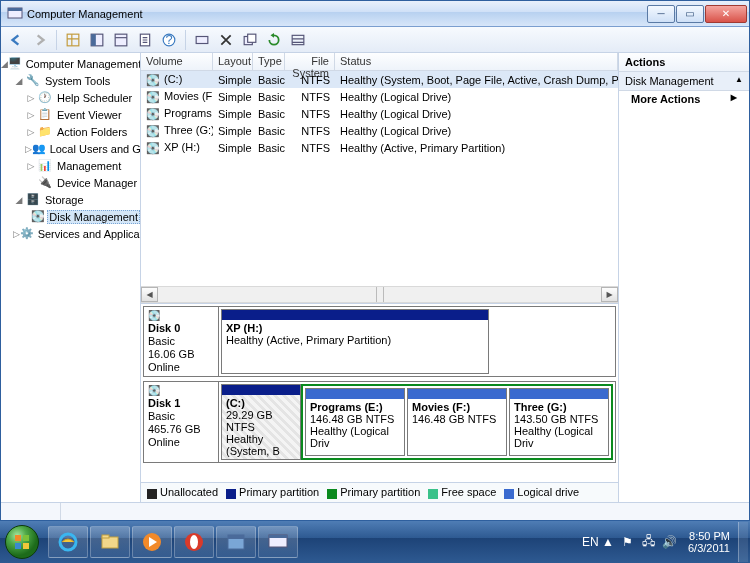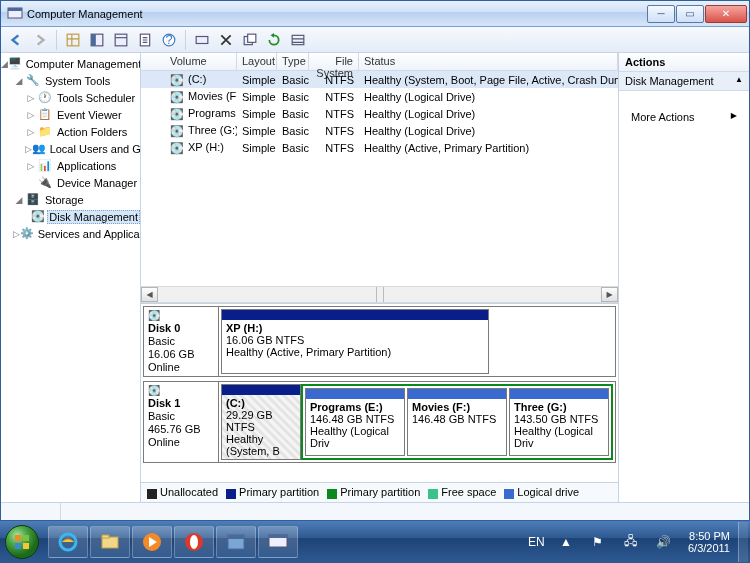--- a/index.html
+++ b/index.html
@@ -28,21 +28,21 @@
 .treeitem .tlabel { padding: 0 2px; }
 
 .center { flex:1; display:flex; flex-direction:column; border-right:1px solid #c6d3e6; min-width:0;}
 .vollist { border-bottom: 1px solid #c6d3e6; }
 .volhead { display:flex; background: linear-gradient(#fdfeff,#eef3fa); border-bottom:1px solid #d0d9e6; height:18px;}
 .volhead div { border-right:1px solid #d0d9e6; padding:2px 5px; color:#333; }
 .volrow { display:flex; height:17px; align-items:center; }
 .volrow.sel { background:#dce8f7; }
 .volrow div { padding:1px 5px; white-space:nowrap; overflow:hidden; }
 .volrow .vi { width:16px; height:12px; display:inline-block; vertical-align:middle; margin-right:2px;}
-.c-vol { width:72px;margin-left:24px; } .c-lay{width:40px;} .c-typ{width:32px;} .c-fs{width:50px;text-align:right;} .c-st{flex:1;}
+.c-vol { width:72px; } .c-lay{width:40px;} .c-typ{width:32px;} .c-fs{width:50px;text-align:right;} .c-st{flex:1;}
 
 .scroller { height:17px; background:#f0f0f0; border-top:1px solid #d9d9d9; border-bottom:1px solid #d9d9d9; display:flex; align-items:center;}
 .scroller .sbtn{width:17px;height:15px;background:linear-gradient(#fdfdfd,#e2e2e2);border:1px solid #b5b5b5;display:flex;align-items:center;justify-content:center;font-size:8px;color:#555;}
 .scroller .strack{flex:1;}
 .scroller .sgrip{width:8px;height:15px;margin:0 auto;border-left:1px solid #bbb;border-right:1px solid #bbb;}
 
 .graphpane { flex:1; overflow:auto; background:#fff; padding:2px; }
 .diskrow { display:flex; border:1px solid #7a7a7a; margin-bottom:4px; background:#fff;}
 .diskhead { width:75px; border-right:1px solid #7a7a7a; padding:3px 4px; display:flex; flex-direction:column; gap:1px;}
 .diskhead .dh-icon{font-size:10px;color:#555;}
@@ -54,34 +54,34 @@
 .part b { font-weight:bold; }
 .extended { border:2px solid #0a8a1e; display:flex; padding:2px; gap:2px; flex:1;}
 .cdiag { background: repeating-linear-gradient(45deg,#f4f4f4,#f4f4f4 3px,#e4e4e4 3px,#e4e4e4 6px);}
 
 .legend { height:20px; border-top:1px solid #c6d3e6; display:flex; align-items:center; gap:8px; padding:0 6px; background:#f7fafc;}
 .legend .sw{width:10px;height:10px;display:inline-block;margin-right:3px;vertical-align:middle;}
 
 .actions { width:130px; background:#fff;}
 .actions-hd { background: linear-gradient(#fdfeff,#eef3fa); border-bottom:1px solid #d0d9e6; padding:3px 6px; font-weight:bold;}
 .actions-sec { background:#e8eff9; border-bottom:1px solid #d0d9e6; padding:3px 6px; display:flex; justify-content:space-between;}
-.actions-item { padding:20px 12px; display:flex; justify-content:space-between;}
+.actions-item { padding:2px 12px; display:flex; justify-content:space-between;font-weight:bold;}
 .tri{font-size:8px;}
 
 .status{height:18px;border-top:1px solid #c6d3e6;background:#f4f7fc;display:flex;}
 
 .taskbar { width:750px; height:42px; background: linear-gradient(#4f7db5, #2e5a92 40%, #1d4377 41%, #2e5a92); display:flex; align-items:center; position:relative;}
 .startorb{width:44px;height:42px;display:flex;align-items:center;justify-content:center;}
 .startorb .orb{width:34px;height:34px;border-radius:50%;background:radial-gradient(circle at 35% 30%, #a8e6a0 0%, #4ea848 30%, #1d6b1a 65%);border:1px solid #0d3a0a;display:flex;align-items:center;justify-content:center;}
 .tasks{display:flex;gap:2px;padding-left:4px;}
 .task{width:40px;height:32px;background:linear-gradient(rgba(255,255,255,.25),rgba(255,255,255,.05));border:1px solid rgba(255,255,255,.25);border-radius:2px;display:flex;align-items:center;justify-content:center;}
 .tray{position:absolute;right:0;height:42px;display:flex;align-items:center;color:#fff;padding-right:2px;}
 .tray .clock{text-align:right;line-height:12px;font-size:10px;padding:0 8px;}
 .tray .show-dt{width:10px;height:40px;border-left:1px solid rgba(255,255,255,.3);background:rgba(255,255,255,.1);}
-.tray .ticon{width:16px;margin:0 8px;font-size:12px;}
+.tray .ticon{width:16px;margin:0 2px;font-size:12px;}
 </style>
 </head>
 <body>
 
 <div class="window">
   <div class="titlebar">
     <span class="icon">
       <svg viewBox="0 0 16 16">
           <rect x="1" y="2" width="14" height="10" fill="#eef" stroke="#557"></rect>
           <rect x="1" y="2" width="14" height="3" fill="#4a6a9a"></rect>
@@ -178,41 +178,41 @@
           <span class="tlabel">Computer Management (Local</span>
         </div>
       <div class="treeitem" style="padding-left:12px">
           <span class="tw">◢</span>
           <span class="ti">🔧</span>
           <span class="tlabel">System Tools</span>
         </div>
       <div class="treeitem" style="padding-left:24px">
           <span class="tw">▷</span>
           <span class="ti">🕐</span>
-          <span class="tlabel">Tools Scheduler</span>
+          <span class="tlabel">Help Scheduler</span>
         </div>
       <div class="treeitem" style="padding-left:24px">
           <span class="tw">▷</span>
           <span class="ti">📋</span>
           <span class="tlabel">Event Viewer</span>
         </div>
       <div class="treeitem" style="padding-left:24px">
           <span class="tw">▷</span>
           <span class="ti">📁</span>
           <span class="tlabel">Action Folders</span>
         </div>
       <div class="treeitem" style="padding-left:24px">
           <span class="tw">▷</span>
           <span class="ti">👥</span>
           <span class="tlabel">Local Users and Groups</span>
         </div>
       <div class="treeitem" style="padding-left:24px">
           <span class="tw">▷</span>
           <span class="ti">📊</span>
-          <span class="tlabel">Applications</span>
+          <span class="tlabel">Management</span>
         </div>
       <div class="treeitem" style="padding-left:24px">
           <span class="tw"></span>
           <span class="ti">🔌</span>
           <span class="tlabel">Device Manager</span>
         </div>
       <div class="treeitem" style="padding-left:12px">
           <span class="tw">◢</span>
           <span class="ti">🗄️</span>
           <span class="tlabel">Storage</span>
@@ -292,21 +292,20 @@
             <span class="dh-icon">💽</span>
             <b>Disk 0</b>
             <span>Basic</span>
             <span>16.06 GB</span>
             <span>Online</span>
           </div>
           <div class="diskparts">
             <div class="part primary" style="flex:1; max-width:268px">
               <div class="pbar"></div>
               <b>XP  (H:)</b>
-              <span>16.06 GB NTFS</span>
               <span>Healthy (Active, Primary Partition)</span>
             </div>
           </div>
         </div>
 
         <div class="diskrow">
           <div class="diskhead">
             <span class="dh-icon">💽</span>
             <b>Disk 1</b>
             <span>Basic</span>

